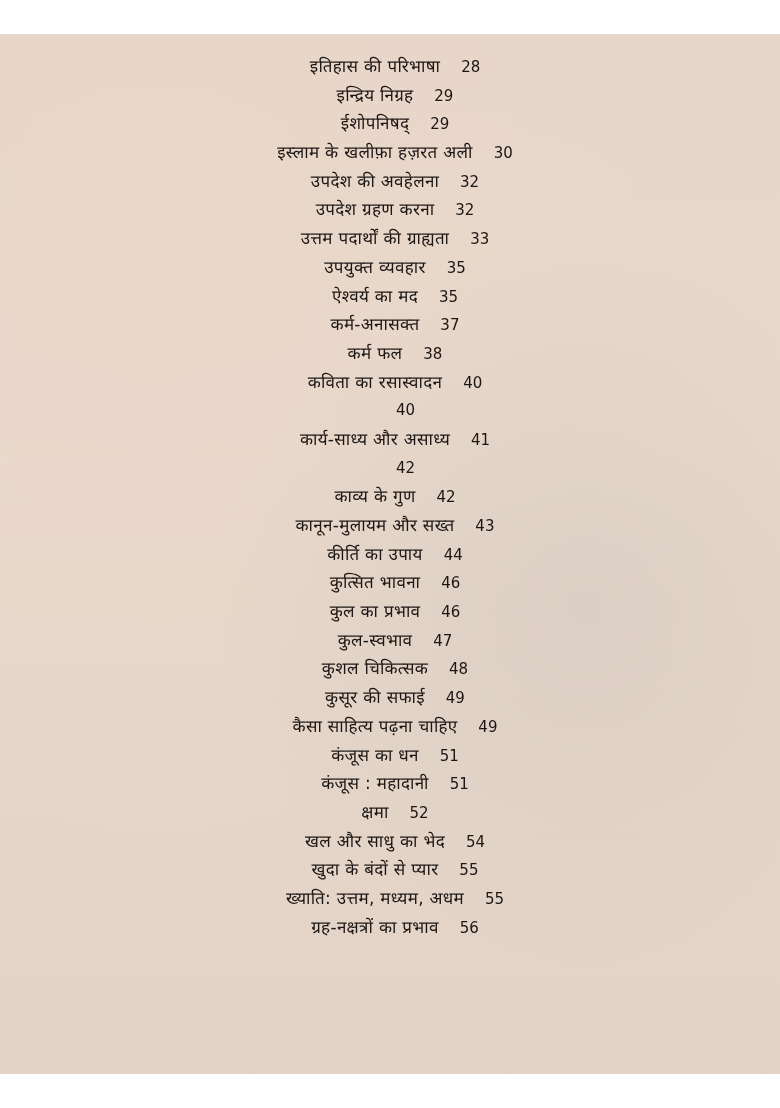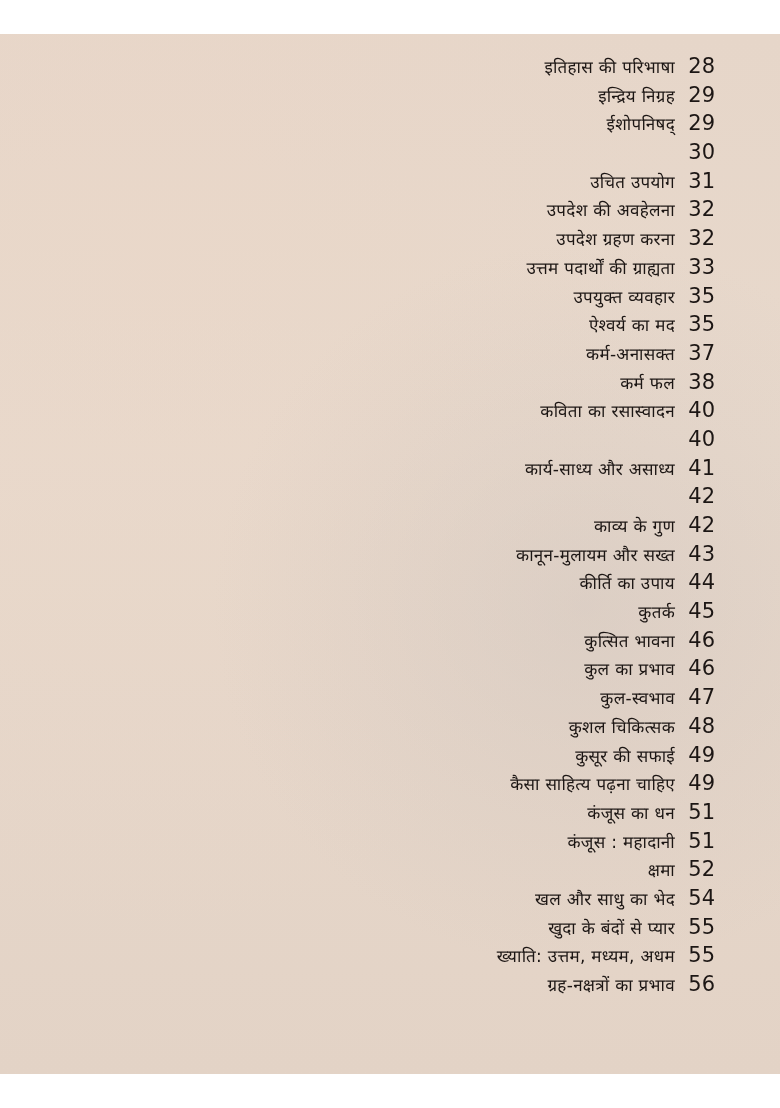--- a/index.html
+++ b/index.html
@@ -28,35 +28,35 @@
       position: absolute;
       left: 75px;
       top: 18px;
       width: 640px;
       list-style: none;
       margin: 0;
       padding: 0;
     }
     .toc-row {
       display: flex;
-      justify-content: flex-end;
+      justify-content: center;
       align-items: baseline;
       height: 28.7px;
       line-height: 28.7px;
     }
     .toc-title {
       font-family: "DejaVu Sans", sans-serif;
       font-size: 17px;
       color: #1c1614;
       letter-spacing: 0.3px;
       white-space: nowrap;
     }
     .toc-page {
       font-family: "DejaVu Sans", sans-serif;
-      font-size: 21px;
+      font-size: 15px;
       color: #1c1614;
       width: 40px;
       text-align: right;
     }
   </style>
 </head>
 <body>
 
 <div class="page">
   <ul class="toc">
@@ -66,25 +66,22 @@
       </li>
     <li class="toc-row">
         <span class="toc-title">इन्द्रिय निग्रह</span>
         <span class="toc-page">29</span>
       </li>
     <li class="toc-row">
         <span class="toc-title">ईशोपनिषद्</span>
         <span class="toc-page">29</span>
       </li>
     <li class="toc-row">
+        <span class="toc-title">इस्लाम के खलीफ़ा हज़रत अली</span>
         <span class="toc-page">30</span>
-      </li>
-    <li class="toc-row">
-        <span class="toc-title">उचित उपयोग</span>
-        <span class="toc-page">31</span>
       </li>
     <li class="toc-row">
         <span class="toc-title">उपदेश की अवहेलना</span>
         <span class="toc-page">32</span>
       </li>
     <li class="toc-row">
         <span class="toc-title">उपदेश ग्रहण करना</span>
         <span class="toc-page">32</span>
       </li>
     <li class="toc-row">
@@ -125,24 +122,20 @@
         <span class="toc-title">काव्य के गुण</span>
         <span class="toc-page">42</span>
       </li>
     <li class="toc-row">
         <span class="toc-title">कानून-मुलायम और सख्त</span>
         <span class="toc-page">43</span>
       </li>
     <li class="toc-row">
         <span class="toc-title">कीर्ति का उपाय</span>
         <span class="toc-page">44</span>
-      </li>
-    <li class="toc-row">
-        <span class="toc-title">कुतर्क</span>
-        <span class="toc-page">45</span>
       </li>
     <li class="toc-row">
         <span class="toc-title">कुत्सित भावना</span>
         <span class="toc-page">46</span>
       </li>
     <li class="toc-row">
         <span class="toc-title">कुल का प्रभाव</span>
         <span class="toc-page">46</span>
       </li>
     <li class="toc-row">

